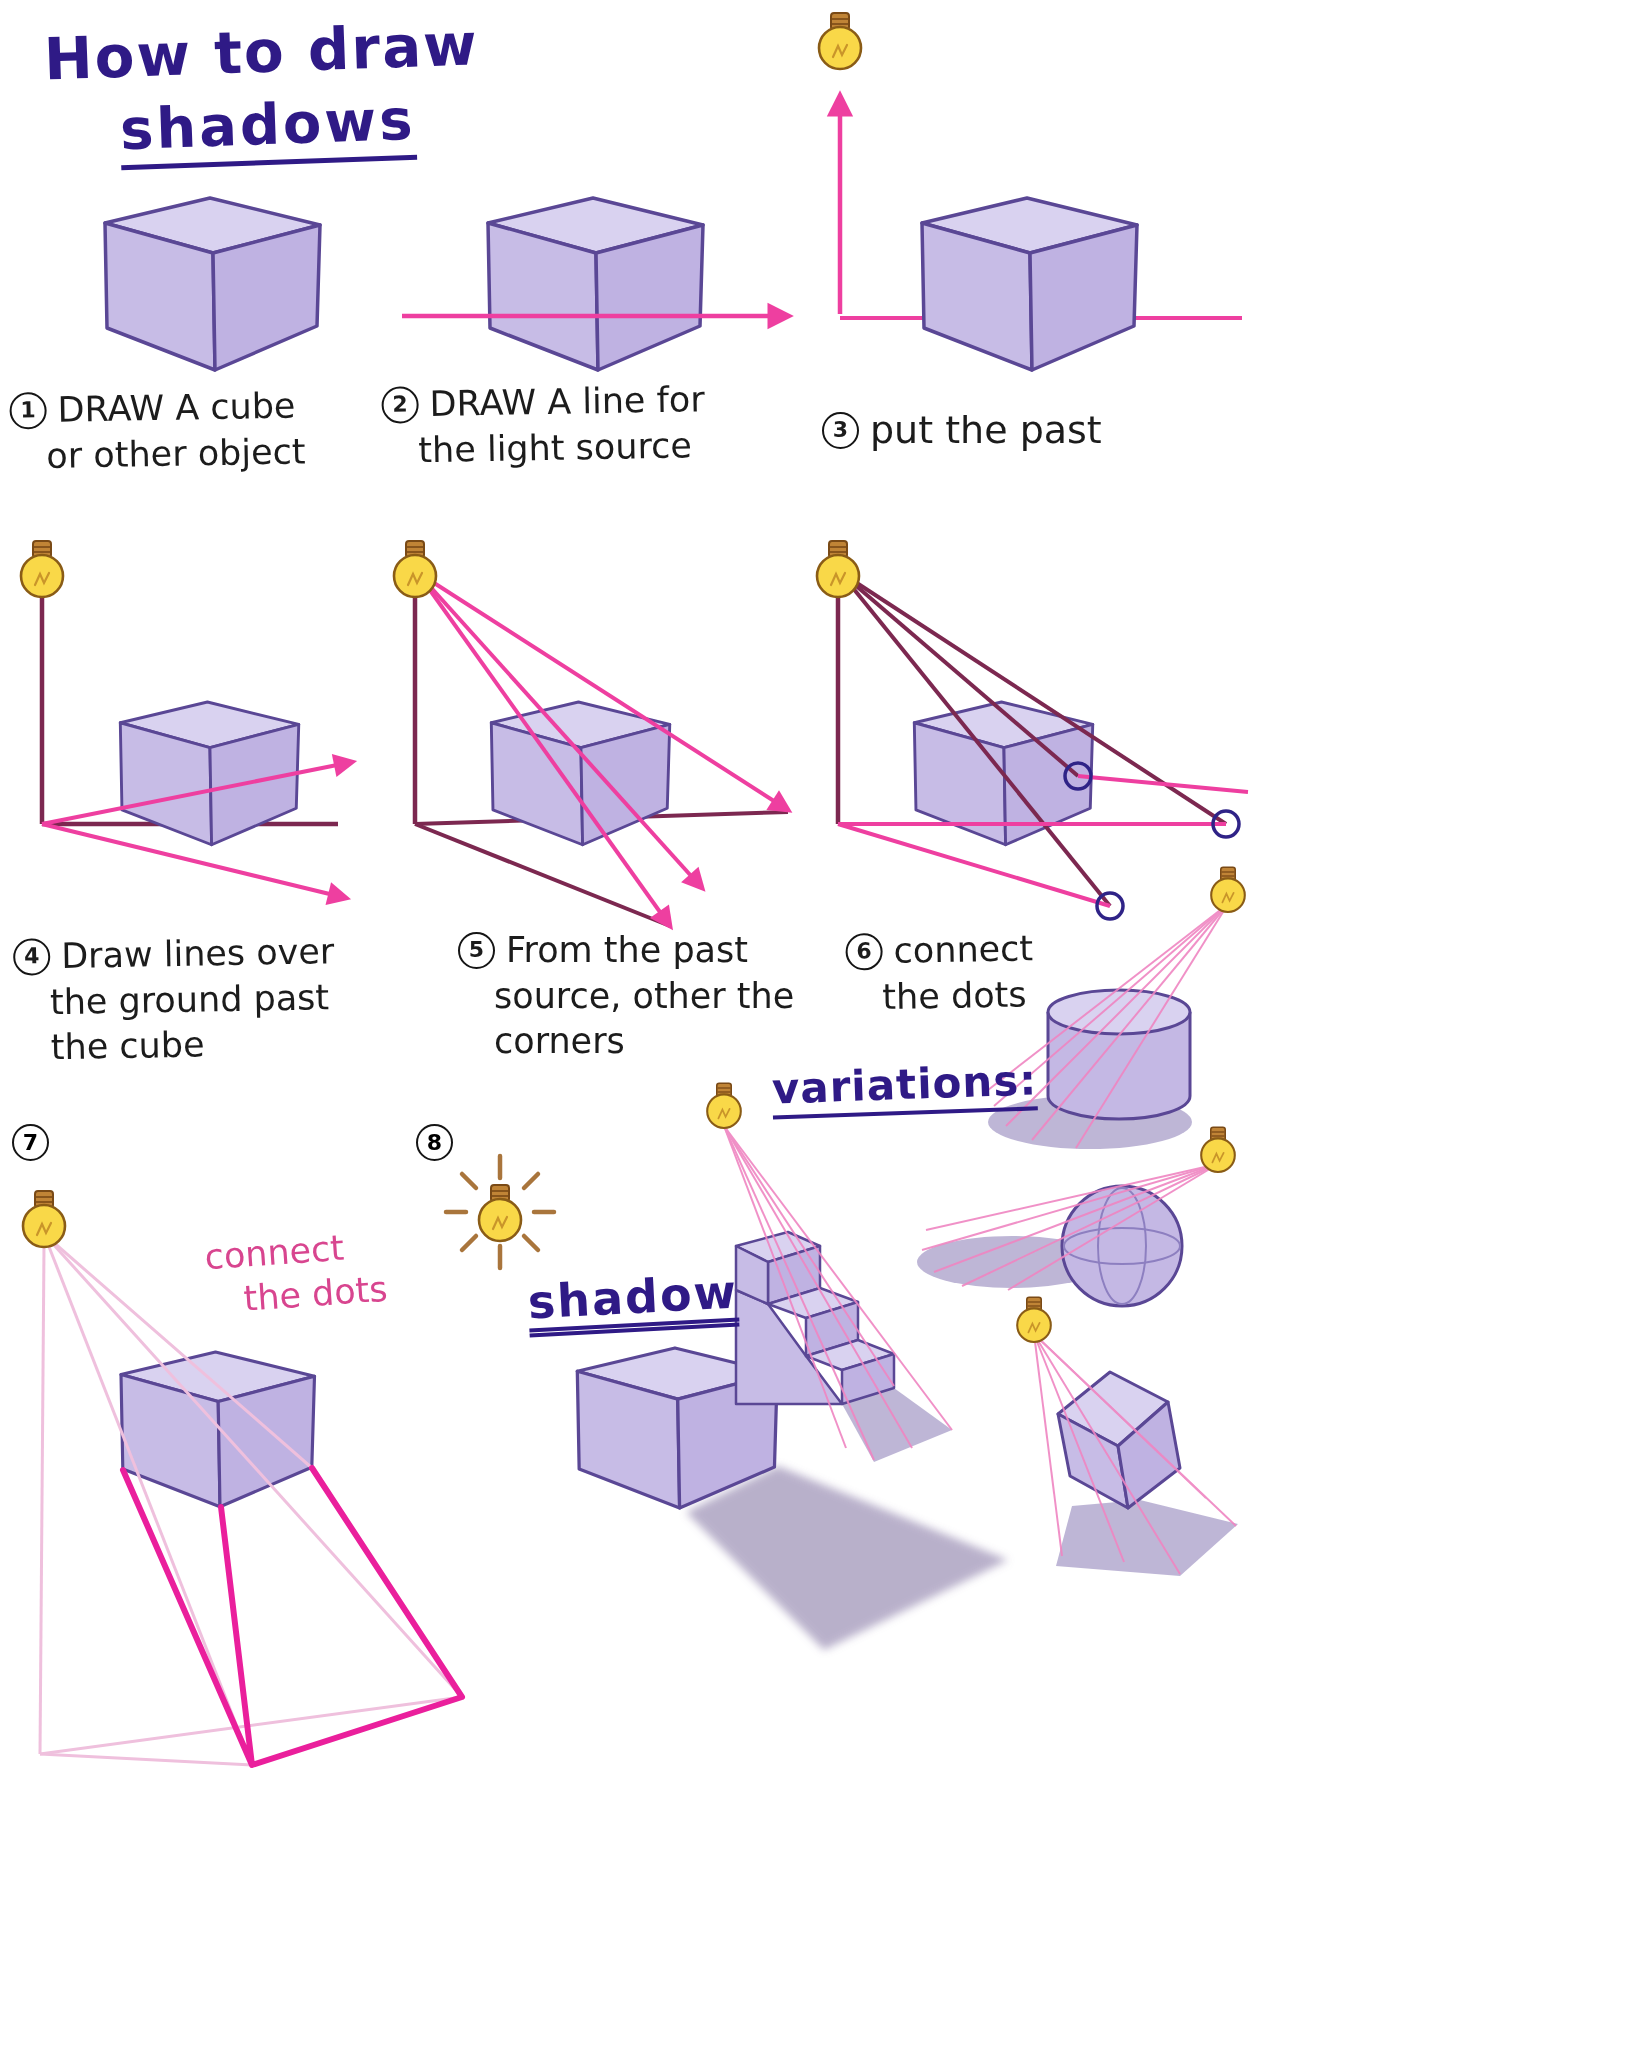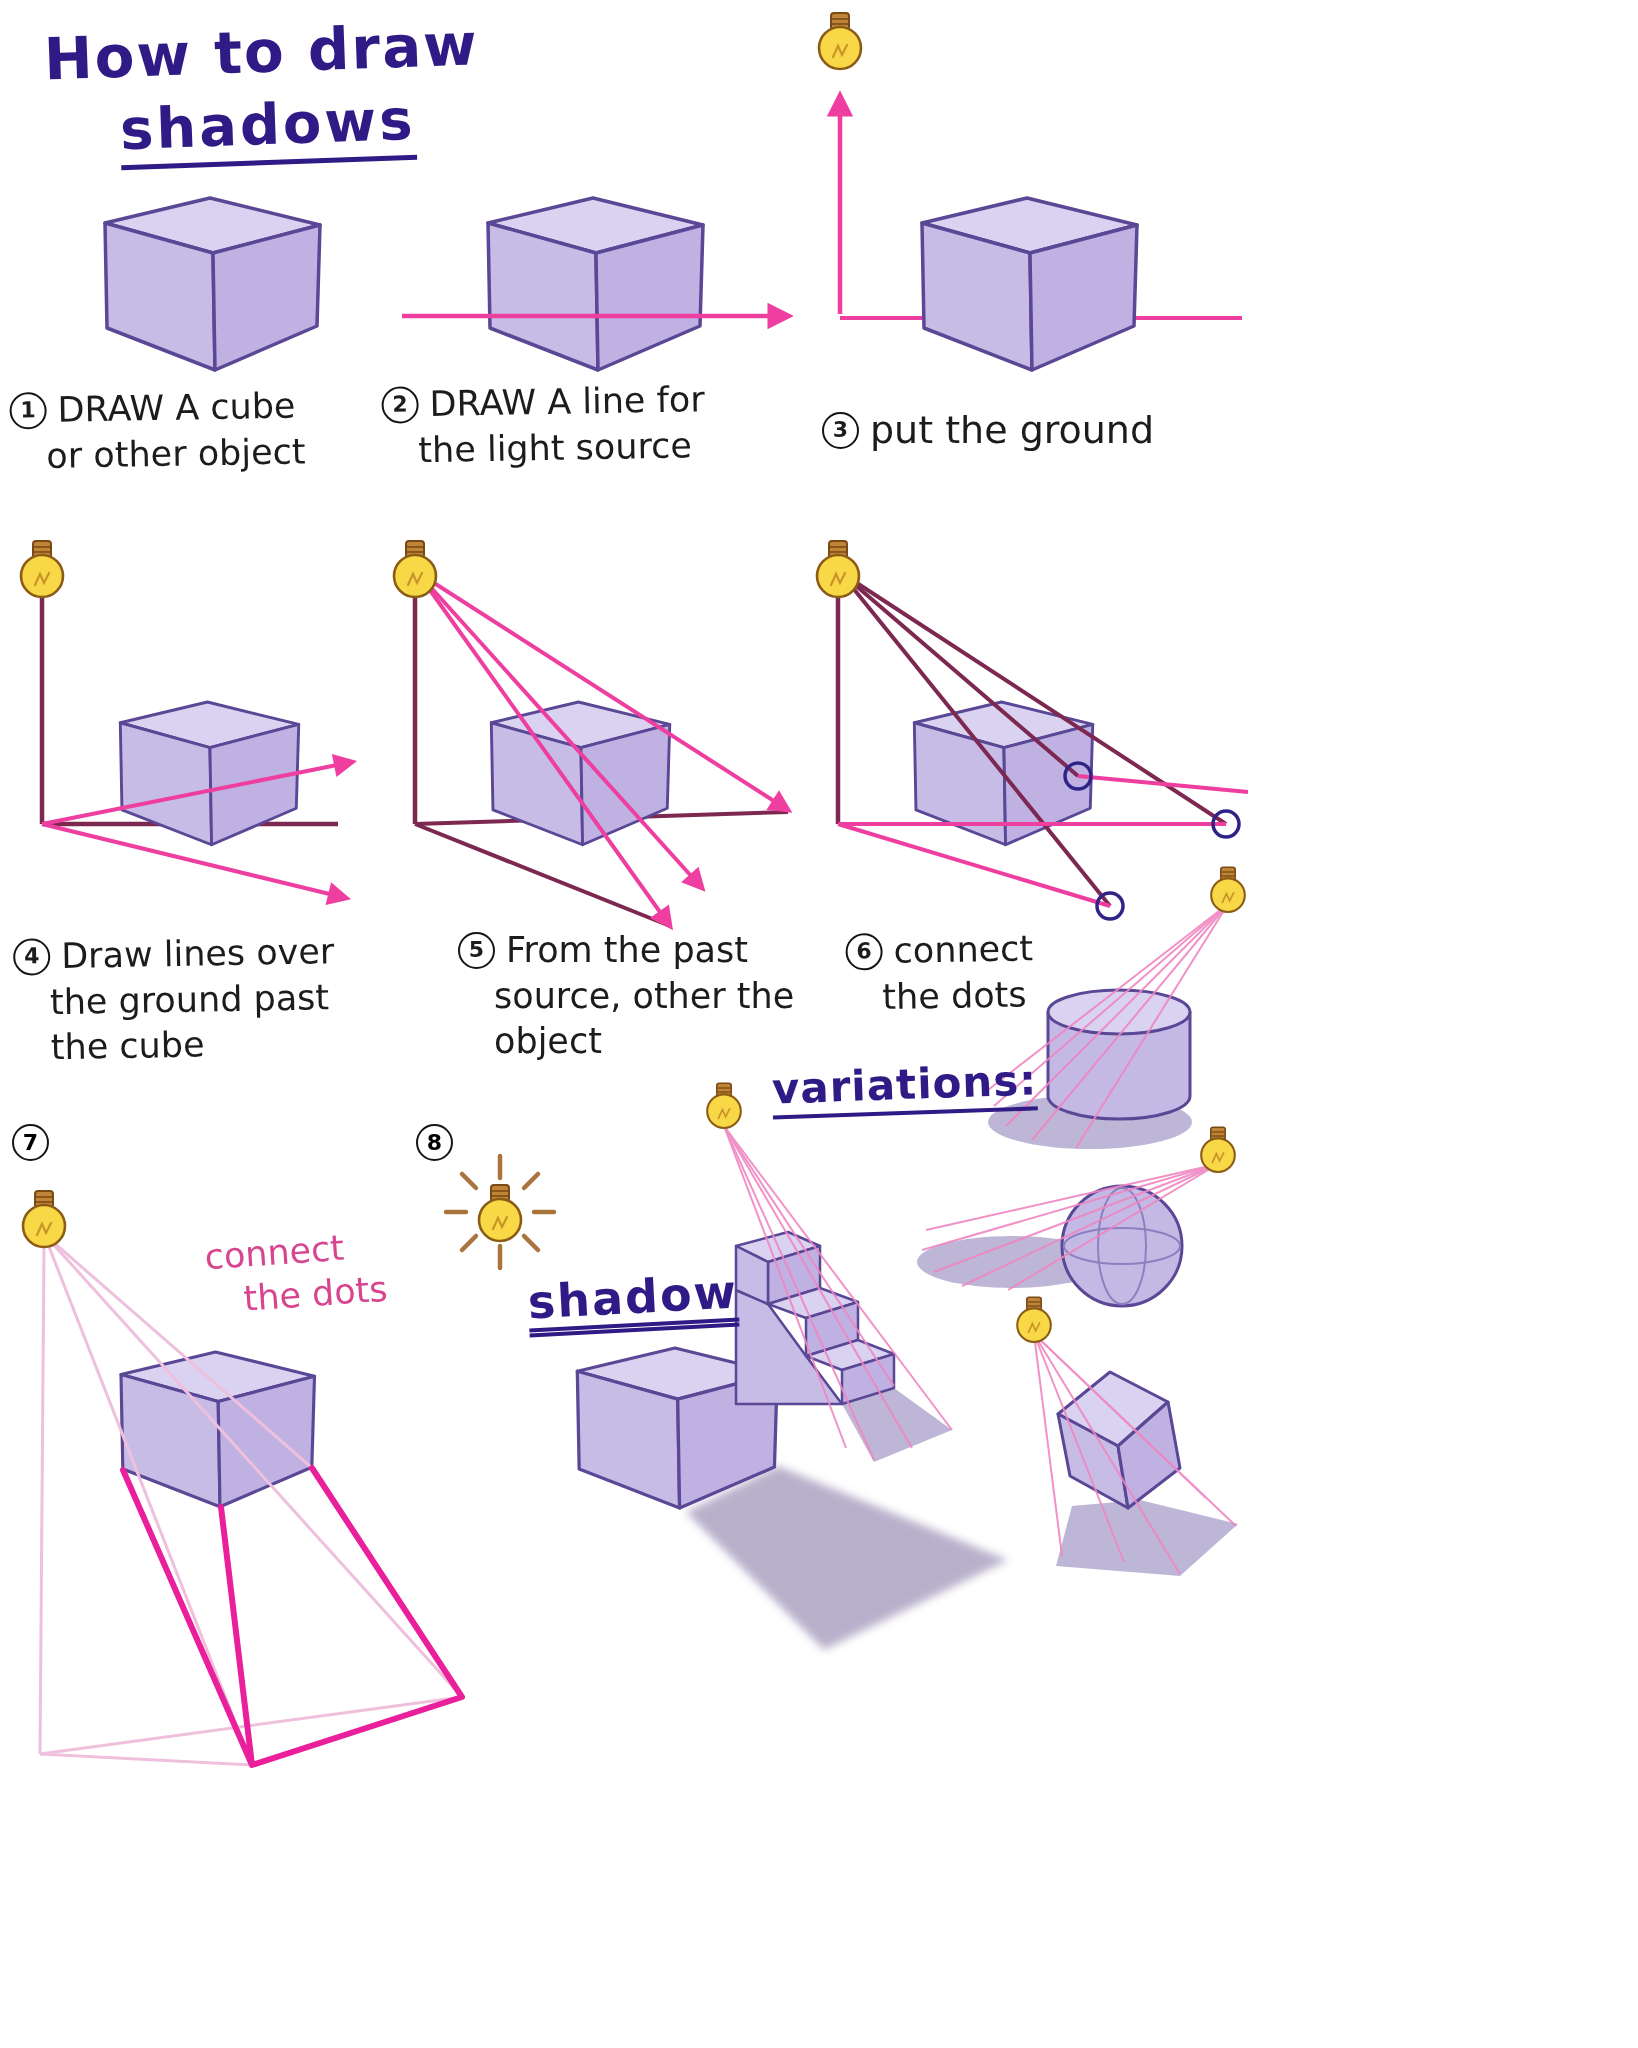--- a/index.html
+++ b/index.html
@@ -230,21 +230,21 @@
         <span>DRAW A line for</span>
       </div>
     <div class="cap-line ind">
         <span>the light source</span>
       </div>
   </div>
 
   <div class="txt" style="left:822px;top:406px;font-size:38px">
     <div class="cap-line">
         <span class="cnum">3</span>
-        <span>put the ground</span>
+        <span>put the past</span>
       </div>
   </div>
 
   <div class="txt" style="left:14px;top:932px;transform:rotate(-1deg)">
     <div class="cap-line">
         <span class="cnum">4</span>
         <span>Draw lines over</span>
       </div>
     <div class="cap-line ind">
         <span>the ground past</span>
@@ -256,21 +256,21 @@
 
   <div class="txt" style="left:458px;top:928px">
     <div class="cap-line">
         <span class="cnum">5</span>
         <span>From the past</span>
       </div>
     <div class="cap-line ind">
         <span>source, other the</span>
       </div>
     <div class="cap-line ind">
-        <span>object</span>
+        <span>corners</span>
       </div>
   </div>
 
   <div class="txt" style="left:846px;top:928px;transform:rotate(-1deg)">
     <div class="cap-line">
         <span class="cnum">6</span>
         <span>connect</span>
       </div>
     <div class="cap-line ind">
         <span>the dots</span>

